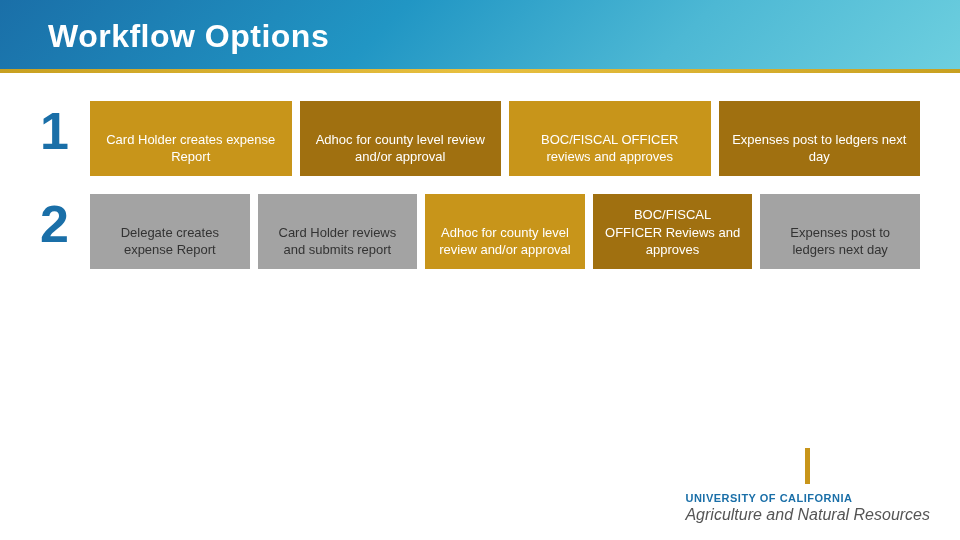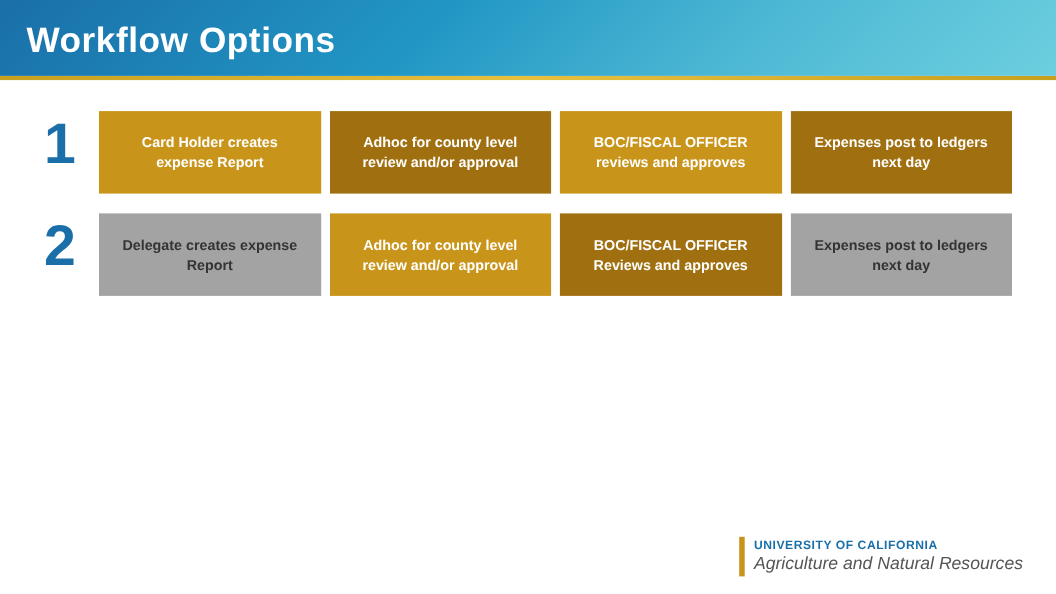--- a/index.html
+++ b/index.html
@@ -9,21 +9,21 @@
       height: 540px;
       overflow: hidden;
       font-family: Arial, sans-serif;
       background: #ffffff;
       position: relative;
     }
 
     
     .header {
       background: linear-gradient(135deg, #1a6fa8 0%, #2196c4 40%, #4db8d4 70%, #6dcfdf 100%);
-      padding: 18px 40px 14px 24px;
+      padding: 18px 40px 14px 48px;
       position: relative;
     }
 
     .header-title {
       color: #ffffff;
       font-size: 32px;
       font-weight: bold;
       letter-spacing: 0.5px;
     }
 
@@ -64,25 +64,25 @@
       gap: 8px;
       flex: 1;
       align-items: stretch;
     }
 
     
     .card {
       flex: 1;
       padding: 10px 12px;
       font-size: 13px;
-      font-weight: 700;
+      font-weight: 400;
       line-height: 1.35;
       min-height: 75px;
       display: flex;
-      align-items: center;
+      align-items: flex-end;
       justify-content: center;
       text-align: center;
     }
 
     .card-gold {
       background-color: #c8951a;
       color: #ffffff;
     }
 
     .card-dark-gold {
@@ -96,20 +96,21 @@
     }
 
     
     .uc-logo {
       position: absolute;
       bottom: 16px;
       right: 30px;
       display: flex;
       align-items: center;
       gap: 8px;
+      flex-direction: column;
     }
 
     .uc-bar {
       width: 5px;
       height: 36px;
       background-color: #c8951a;
     }
 
     .uc-text {
       display: flex;
@@ -158,20 +159,23 @@
       </div>
     </div>
   </div>
 
   <div class="workflow-row">
     <div class="row-number">2</div>
     <div class="cards">
       <div class="card card-light">
         <span>Delegate creates expense Report</span>
       </div>
+      <div class="card card-light">
+        <span>Card Holder reviews and submits report</span>
+      </div>
       <div class="card card-gold">
         <span>Adhoc for county level review and/or approval</span>
       </div>
       <div class="card card-dark-gold">
         <span>BOC/FISCAL OFFICER Reviews and approves</span>
       </div>
       <div class="card card-light">
         <span>Expenses post to ledgers next day</span>
       </div>
     </div>

